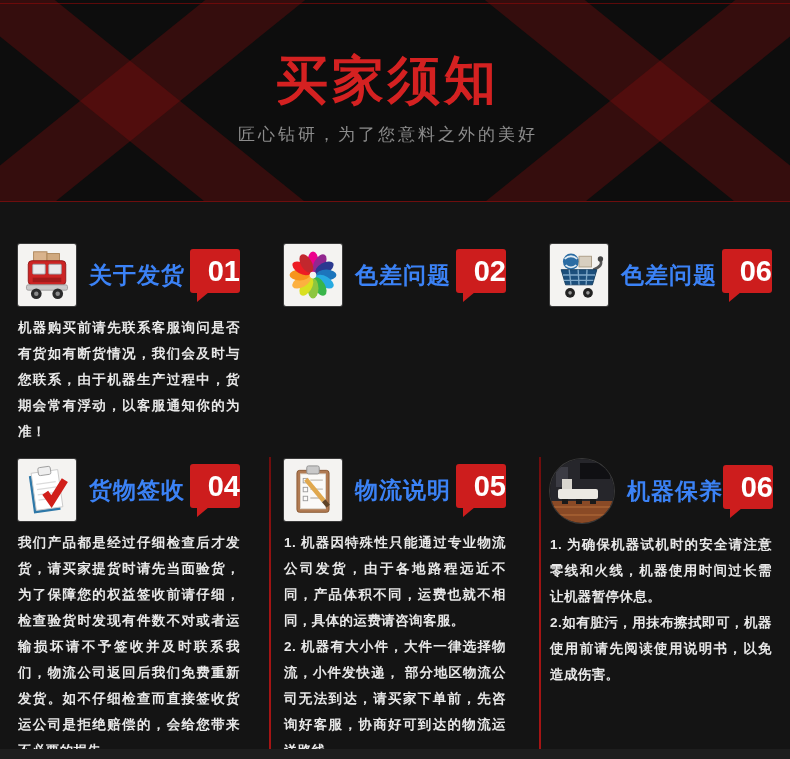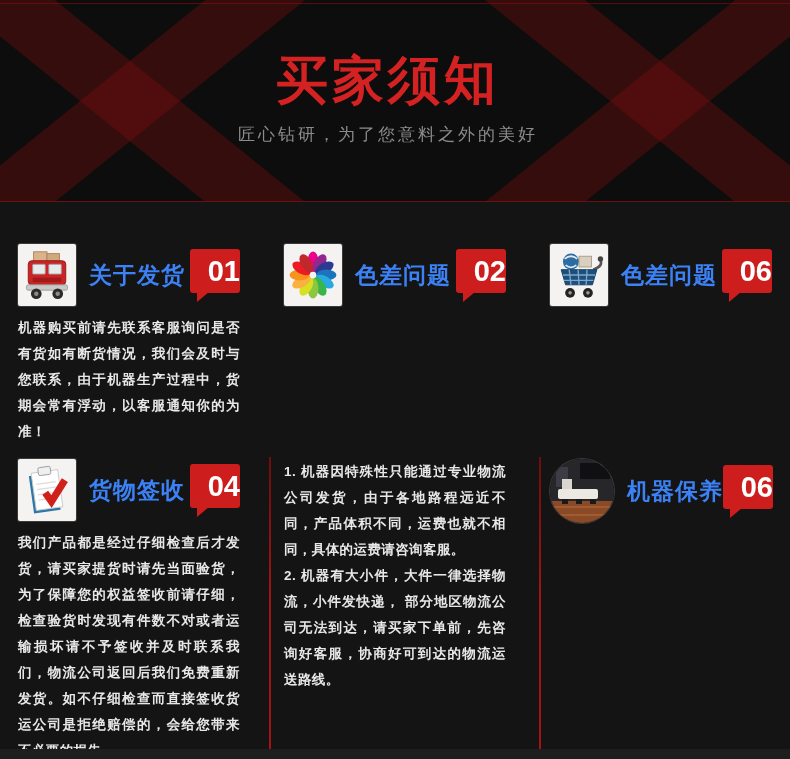--- a/index.html
+++ b/index.html
@@ -177,20 +177,37 @@
             <path d="M26 33 L33 43 L48 19" stroke="#d11f1a" stroke-width="8" fill="none"></path>
           </svg>
         </span>
         <h2 class="cell-title">货物签收</h2>
         <span class="badge">04</span>
       </div>
       <p class="cell-body">我们产品都是经过仔细检查后才发货，请买家提货时请先当面验货，为了保障您的权益签收前请仔细，检查验货时发现有件数不对或者运输损坏请不予签收并及时联系我们，物流公司返回后我们免费重新发货。如不仔细检查而直接签收货运公司是拒绝赔偿的，会给您带来不必要的损失。</p>
     </section>
 
     <section class="cell">
+      <div class="cell-head">
+        <span class="icon-box">
+          <svg width="50" height="54" viewBox="0 0 56 60">
+            <rect x="10" y="8" width="36" height="47" rx="3" fill="#b07a52" stroke="#84552f"></rect>
+            <rect x="14" y="12" width="28" height="39" fill="#fbfaf8" stroke="#ddd8d0"></rect>
+            <rect x="21" y="3" width="14" height="9" rx="2" fill="#c9c9c9" stroke="#8a8a8a"></rect>
+            <rect x="17" y="17" width="5" height="5" fill="none" stroke="#9a9a9a"></rect>
+            <rect x="17" y="27" width="5" height="5" fill="none" stroke="#9a9a9a"></rect>
+            <rect x="17" y="37" width="5" height="5" fill="none" stroke="#9a9a9a"></rect>
+            <path d="M25,19 h14 M25,29 h14 M25,39 h14" stroke="#c4bfb6" stroke-width="1.5"></path>
+            <path d="M20,18 L40,42" stroke="#e0a84e" stroke-width="5"></path>
+            <path d="M40,42 L45,48" stroke="#5f4427" stroke-width="5"></path>
+          </svg>
+        </span>
+        <h2 class="cell-title">物流说明</h2>
+        <span class="badge">05</span>
+      </div>
       <p class="cell-body">1. 机器因特殊性只能通过专业物流公司发货，由于各地路程远近不同，产品体积不同，运费也就不相同，具体的运费请咨询客服。
 2. 机器有大小件，大件一律选择物流，小件发快递， 部分地区物流公司无法到达，请买家下单前，先咨询好客服，协商好可到达的物流运送路线。</p>
     </section>
 
     <section class="cell">
       <div class="cell-head">
         <span class="icon-circle">
           <svg width="64" height="64" viewBox="0 0 64 64">
             <rect x="0" y="0" width="64" height="42" fill="#26262b"></rect>
             <rect x="30" y="4" width="30" height="16" fill="#101013"></rect>
@@ -200,17 +217,19 @@
             <rect x="12" y="20" width="10" height="12" fill="#d9d6cf"></rect>
             <rect x="8" y="30" width="40" height="10" rx="2" fill="#ece9e3"></rect>
             <rect x="12" y="40" width="6" height="5" fill="#1a1a1a"></rect>
             <rect x="26" y="40" width="6" height="5" fill="#1a1a1a"></rect>
             <rect x="40" y="40" width="6" height="5" fill="#1a1a1a"></rect>
           </svg>
         </span>
         <h2 class="cell-title">机器保养</h2>
         <span class="badge">06</span>
       </div>
+      <p class="cell-body">1. 为确保机器试机时的安全请注意零线和火线，机器使用时间过长需让机器暂停休息。
+2.如有脏污，用抹布擦拭即可，机器使用前请先阅读使用说明书，以免造成伤害。</p>
     </section>
   </div>
 
   <div class="footer-strip"></div>
 </div>
 
 </body></html>

